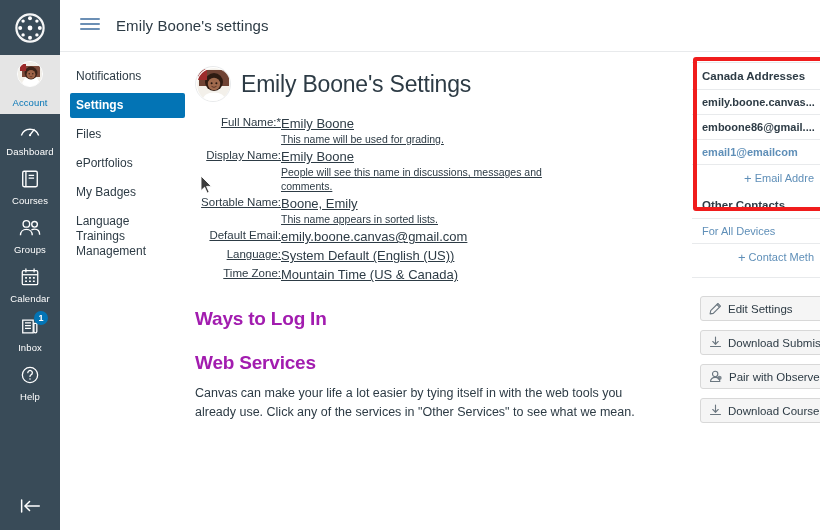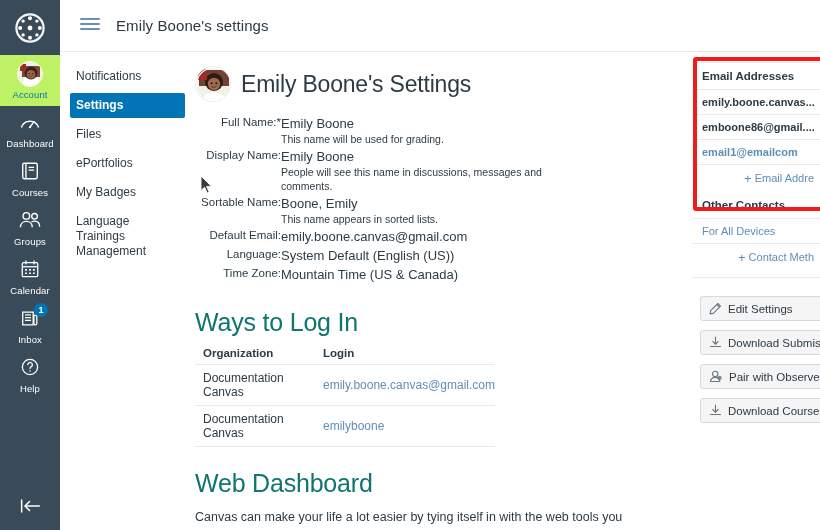--- a/index.html
+++ b/index.html
@@ -33,21 +33,21 @@
     color: #ffffff;
     text-decoration: none;
     cursor: pointer;
   }
   .nav-item .nav-label {
     font-size: 9.5px;
     line-height: 12px;
     margin-top: 2px;
     letter-spacing: 0.1px;
   }
-  .nav-item.active { background: #bef264; }
+  .nav-item.active { background: #e5e5e5; gap: 8px; }
   .nav-item.active .nav-label { color: #0374B5; }
   .nav-icon { position: relative; display: block; }
   .avatar-small {
     width: 26px; height: 26px; border-radius: 50%;
     overflow: hidden; display: block; border: 1px solid #ffffff;
   }
   .badge {
     position: absolute;
     top: -5px; right: -8px;
     background: #0374B5;
@@ -121,37 +121,37 @@
     border: 1px solid #e8eaec;
   }
   .page-title {
     font-size: 23px;
     font-weight: normal;
     color: #2d3b45;
     letter-spacing: -0.2px;
   }
 
   table.prof { border-collapse: collapse; width: 100%; max-width: 400px; }
-  table.prof td { vertical-align: top; padding: 0 0 3px 0; }
+  table.prof td { vertical-align: top; padding: 0 0 3px 0; text-decoration: underline; }
   td.lbl {
     text-align: right;
     font-size: 11.5px;
     color: #2d3b45;
     white-space: nowrap;
     padding-right: 7px;
     padding-top: 3px;
     width: 86px;
   }
   td.val { font-size: 13px; color: #2d3b45; line-height: 16px; margin-left: 8px; }
   .hint { font-size: 10.5px; color: #2d3b45; line-height: 14px; }
 
   h2.section {
-    font-size: 25px;
-    font-weight: normal;
-    color: #0f766e;
+    font-size: 19px;
+    font-weight: bold;
+    color: #a21caf;
     margin: 22px 0 10px 0;
     letter-spacing: -0.2px;
   }
 
   table.logins { border-collapse: collapse; width: 300px; font-size: 12px; }
   table.logins th {
     text-align: left;
     font-size: 11.5px;
     font-weight: bold;
     padding: 0 0 5px 8px;
@@ -451,52 +451,30 @@
             </tr>
             <tr>
               <td class="lbl">Time Zone:</td>
               <td class="val">Mountain Time (US &amp; Canada)</td>
             </tr>
           </tbody>
         </table>
 
         <h2 class="section">Ways to Log In</h2>
 
-        <table class="logins">
-          <thead>
-            <tr>
-              <th>Organization</th>
-              <th class="col-login">Login</th>
-            </tr>
-          </thead>
-          <tbody>
-            <tr>
-              <td>Documentation Canvas</td>
-              <td class="col-login">
-                <a class="link">emily.boone.canvas@gmail.com</a>
-              </td>
-            </tr>
-            <tr>
-              <td>Documentation Canvas</td>
-              <td class="col-login">
-                <a class="link">emilyboone</a>
-              </td>
-            </tr>
-          </tbody>
-        </table>
-
-        <h2 class="section">Web Dashboard</h2>
+
+        <h2 class="section">Web Services</h2>
         <p class="para">Canvas can make your life a lot easier by tying itself in with the web tools you already use. Click any of the services in "Other Services" to see what we mean.</p>
 
       </div>
 
       <aside class="sidebar">
 
         <div class="panel">
-          <div class="sub-title">Email Addresses</div>
+          <div class="sub-title">Canada Addresses</div>
           <div class="contact-row">emily.boone.canvas...</div>
           <div class="contact-row">emboone86@gmail....</div>
           <div class="contact-row pending">email1@emailcom</div>
           <div class="add-row">
             <span class="plus">+</span><span>Email Addre</span>
           </div>
         </div>
 
         <div class="panel">
           <div class="sub-title" style="border-top:none;">Other Contacts</div>

